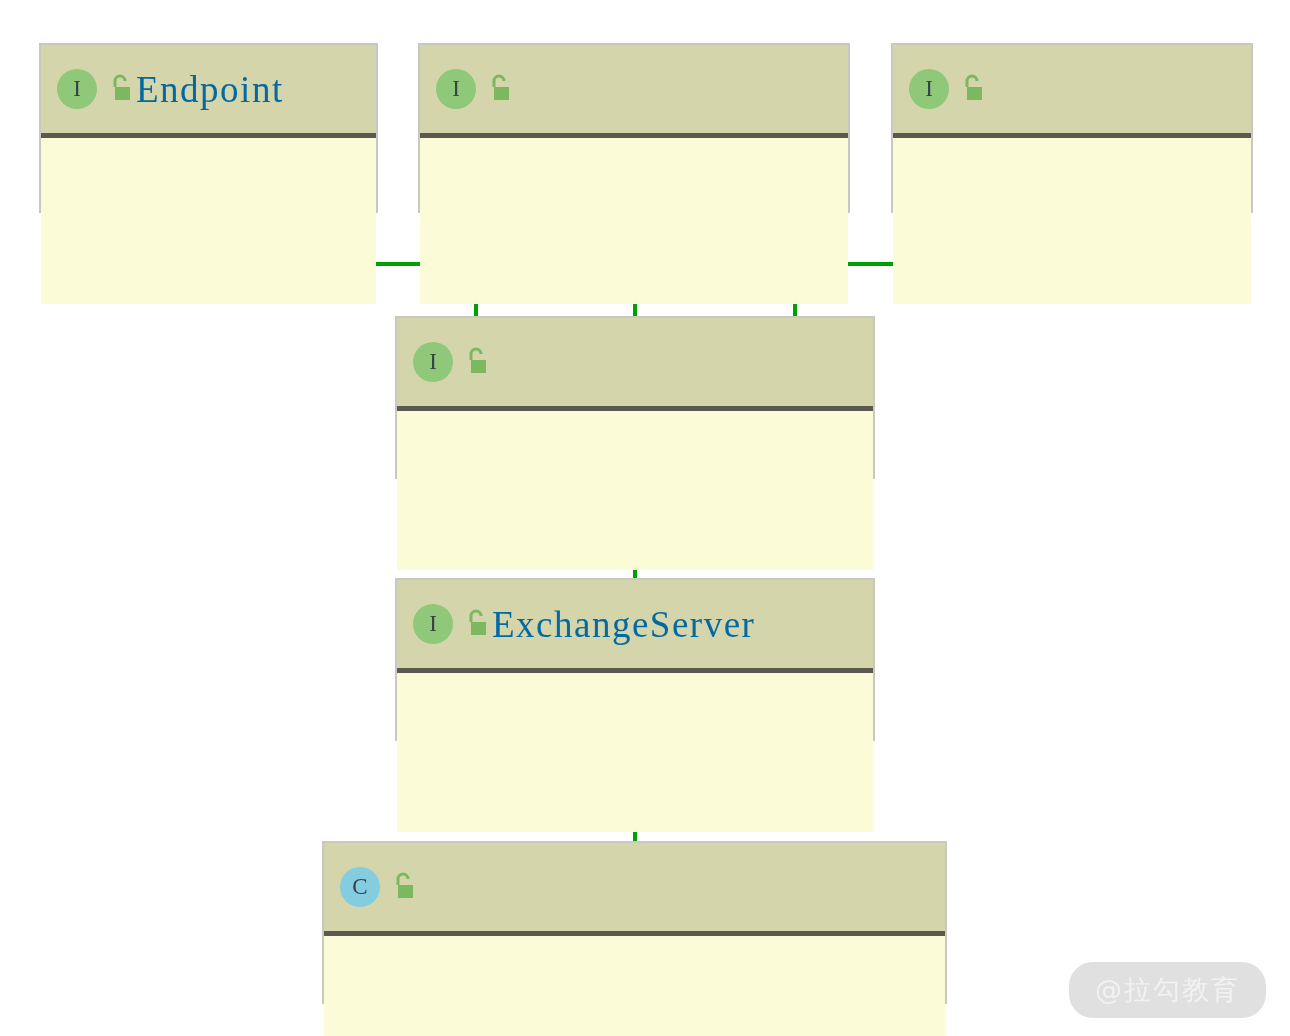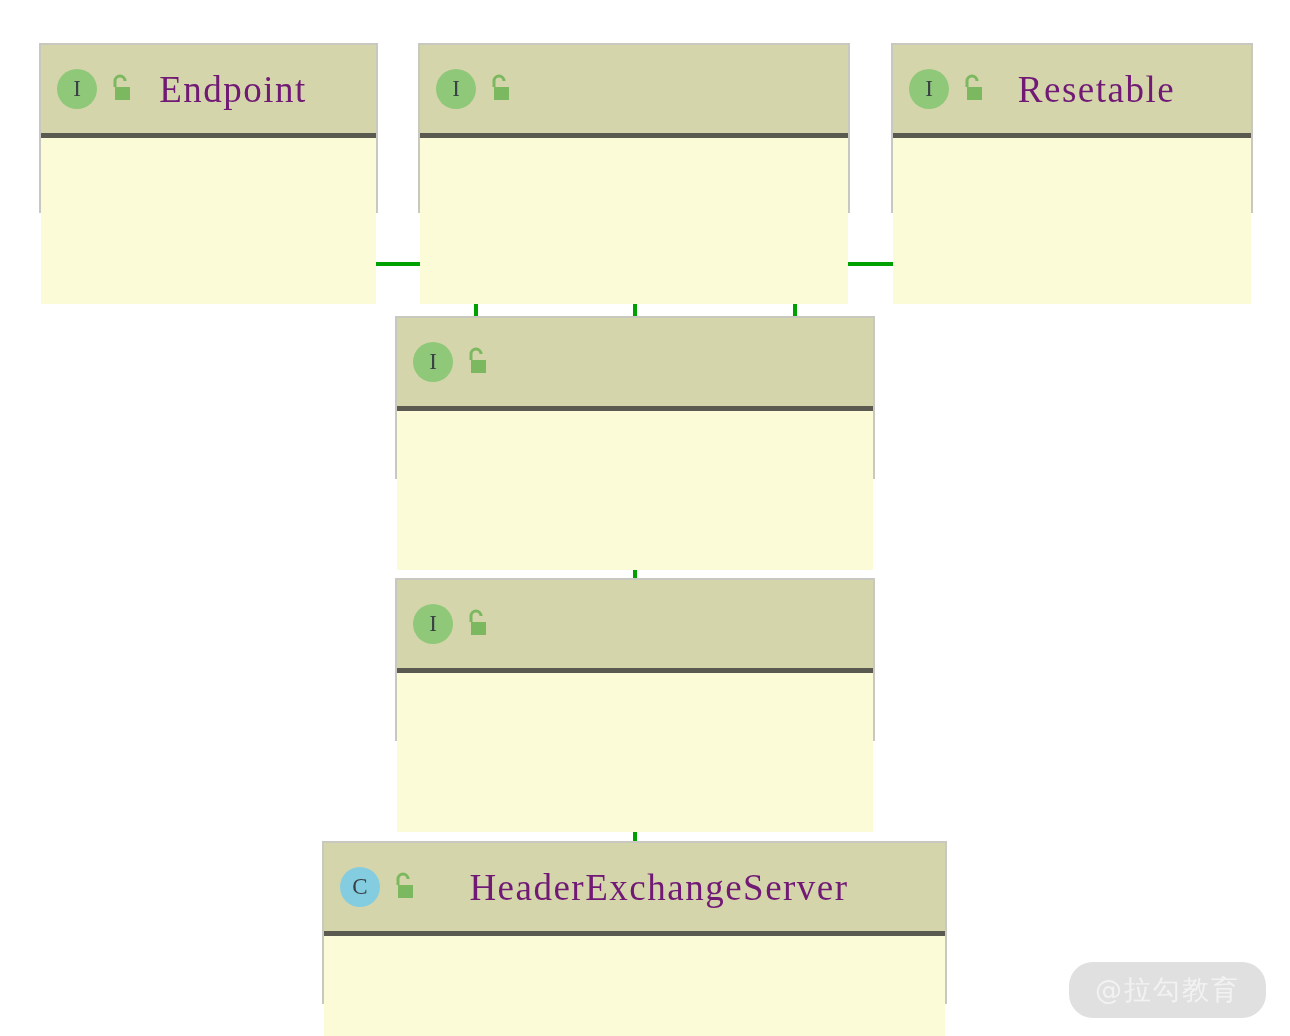--- a/index.html
+++ b/index.html
@@ -55,24 +55,24 @@
 
   .lock-icon {
     flex: 0 0 auto;
     width: 26px;
     height: 30px;
     margin-right: 4px;
     display: block;
   }
   .uml-title {
     flex: 1 1 auto;
-    text-align: center;
+    text-align: left;
     font-size: 37px;
     letter-spacing: 1.5px;
-    color: #701a75;
+    color: #0369a1;
     font-family: "Liberation Serif", "DejaVu Serif", serif;
     padding-right: 46px;
     white-space: nowrap;
     overflow: hidden;
   }
   
   #edges {
     position: absolute;
     left: 0;
     top: 0;
@@ -157,21 +157,20 @@
 
   <div class="uml-box" style="left:891px; top:43px; width:362px; height:170px;">
     <div class="uml-header">
       <span class="type-icon iface">I</span>
       <span class="lock-icon">
         <svg viewBox="0 0 26 30" xmlns="http://www.w3.org/2000/svg">
           <path d="M9 13 L9 7 A5 5 0 0 1 19 7" fill="none" stroke="#7cb860" stroke-width="3"></path>
           <rect x="9" y="13" width="15" height="13" fill="#7cb860"></rect>
         </svg>
       </span>
-      <span class="uml-title">Resetable</span>
     </div>
     <div class="uml-body"></div>
   </div>
 
   <div class="uml-box" style="left:395px; top:316px; width:480px; height:163px;">
     <div class="uml-header">
       <span class="type-icon iface">I</span>
       <span class="lock-icon">
         <svg viewBox="0 0 26 30" xmlns="http://www.w3.org/2000/svg">
           <path d="M9 13 L9 7 A5 5 0 0 1 19 7" fill="none" stroke="#7cb860" stroke-width="3"></path>
@@ -184,33 +183,33 @@
 
   <div class="uml-box" style="left:395px; top:578px; width:480px; height:163px;">
     <div class="uml-header">
       <span class="type-icon iface">I</span>
       <span class="lock-icon">
         <svg viewBox="0 0 26 30" xmlns="http://www.w3.org/2000/svg">
           <path d="M9 13 L9 7 A5 5 0 0 1 19 7" fill="none" stroke="#7cb860" stroke-width="3"></path>
           <rect x="9" y="13" width="15" height="13" fill="#7cb860"></rect>
         </svg>
       </span>
+      <span class="uml-title">ExchangeServer</span>
     </div>
     <div class="uml-body"></div>
   </div>
 
   <div class="uml-box" style="left:322px; top:841px; width:625px; height:163px;">
     <div class="uml-header">
       <span class="type-icon cls">C</span>
       <span class="lock-icon">
         <svg viewBox="0 0 26 30" xmlns="http://www.w3.org/2000/svg">
           <path d="M9 13 L9 7 A5 5 0 0 1 19 7" fill="none" stroke="#7cb860" stroke-width="3"></path>
           <rect x="9" y="13" width="15" height="13" fill="#7cb860"></rect>
         </svg>
       </span>
-      <span class="uml-title">HeaderExchangeServer</span>
     </div>
     <div class="uml-body"></div>
   </div>
 
   <div class="watermark">@拉勾教育</div>
 
 </div>
 
 </body></html>

